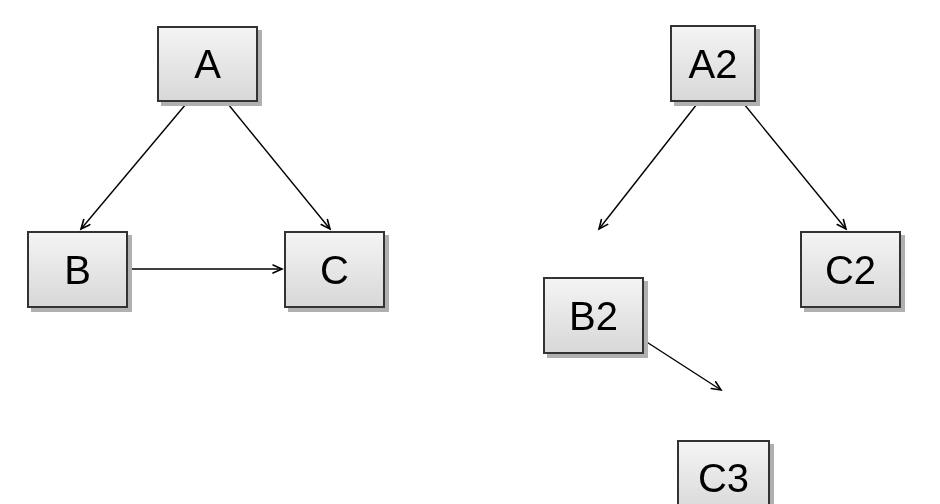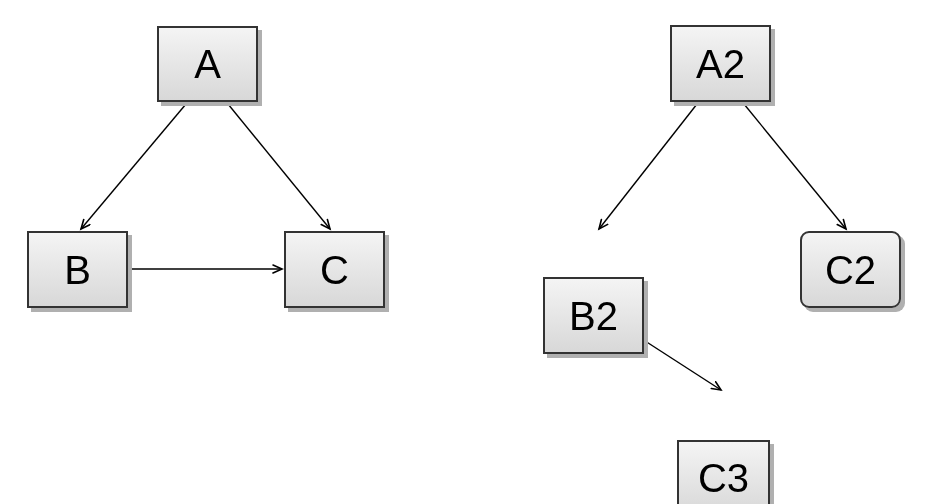--- a/index.html
+++ b/index.html
@@ -57,25 +57,25 @@
 
 <div class="node" style="left: 157px; top: 26px; width: 101px; height: 76px; background: linear-gradient(rgb(244, 244, 244), rgb(216, 216, 216)); border-color: rgb(51, 51, 51); box-shadow: rgb(176, 176, 176) 4px 4px 0px;">
       <span class="node-label" style="color: rgb(0, 0, 0);">A</span>
     </div>
     <div class="node" style="left: 27px; top: 231px; width: 101px; height: 77px; background: linear-gradient(rgb(244, 244, 244), rgb(216, 216, 216)); border-color: rgb(51, 51, 51); box-shadow: rgb(176, 176, 176) 4px 4px 0px;">
       <span class="node-label" style="color: rgb(0, 0, 0);">B</span>
     </div>
     <div class="node" style="left: 284px; top: 231px; width: 101px; height: 77px; background: linear-gradient(rgb(244, 244, 244), rgb(216, 216, 216)); border-color: rgb(51, 51, 51); box-shadow: rgb(176, 176, 176) 4px 4px 0px;">
       <span class="node-label" style="color: rgb(0, 0, 0);">C</span>
     </div>
-    <div class="node" style="left: 670px; top: 25px; width: 101px; height: 77px; background: linear-gradient(rgb(244, 244, 244), rgb(216, 216, 216)); border-color: rgb(51, 51, 51); box-shadow: rgb(176, 176, 176) 4px 4px 0px;">
+    <div class="node" style="left: 670px; top: 25px; width: 86px; height: 77px; background: linear-gradient(rgb(244, 244, 244), rgb(216, 216, 216)); border-color: rgb(51, 51, 51); box-shadow: rgb(176, 176, 176) 4px 4px 0px;">
       <span class="node-label" style="color: rgb(0, 0, 0);">A2</span>
     </div>
     <div class="node" style="left: 543px; top: 231px; width: 101px; height: 77px; background: linear-gradient(rgb(244, 244, 244), rgb(216, 216, 216)); border-color: rgb(51, 51, 51); box-shadow: rgb(176, 176, 176) 4px 4px 0px; margin-top: 46px;">
       <span class="node-label" style="color: rgb(0, 0, 0);">B2</span>
     </div>
-    <div class="node" style="left: 800px; top: 231px; width: 101px; height: 77px; background: linear-gradient(rgb(244, 244, 244), rgb(216, 216, 216)); border-color: rgb(51, 51, 51); box-shadow: rgb(176, 176, 176) 4px 4px 0px; border-radius: 9px;">
+    <div class="node" style="left: 800px; top: 231px; width: 101px; height: 77px; background: linear-gradient(rgb(244, 244, 244), rgb(216, 216, 216)); border-color: rgb(51, 51, 51); box-shadow: rgb(176, 176, 176) 4px 4px 0px;">
       <span class="node-label" style="color: rgb(0, 0, 0);">C2</span>
     </div>
     <div class="node" style="left: 677px; top: 392px; width: 93px; height: 76px; background: linear-gradient(rgb(244, 244, 244), rgb(216, 216, 216)); border-color: rgb(51, 51, 51); box-shadow: rgb(176, 176, 176) 4px 4px 0px; margin-top: 48px;">
       <span class="node-label" style="color: rgb(0, 0, 0);">C3</span>
     </div>
   </div>
 
 </body></html>

